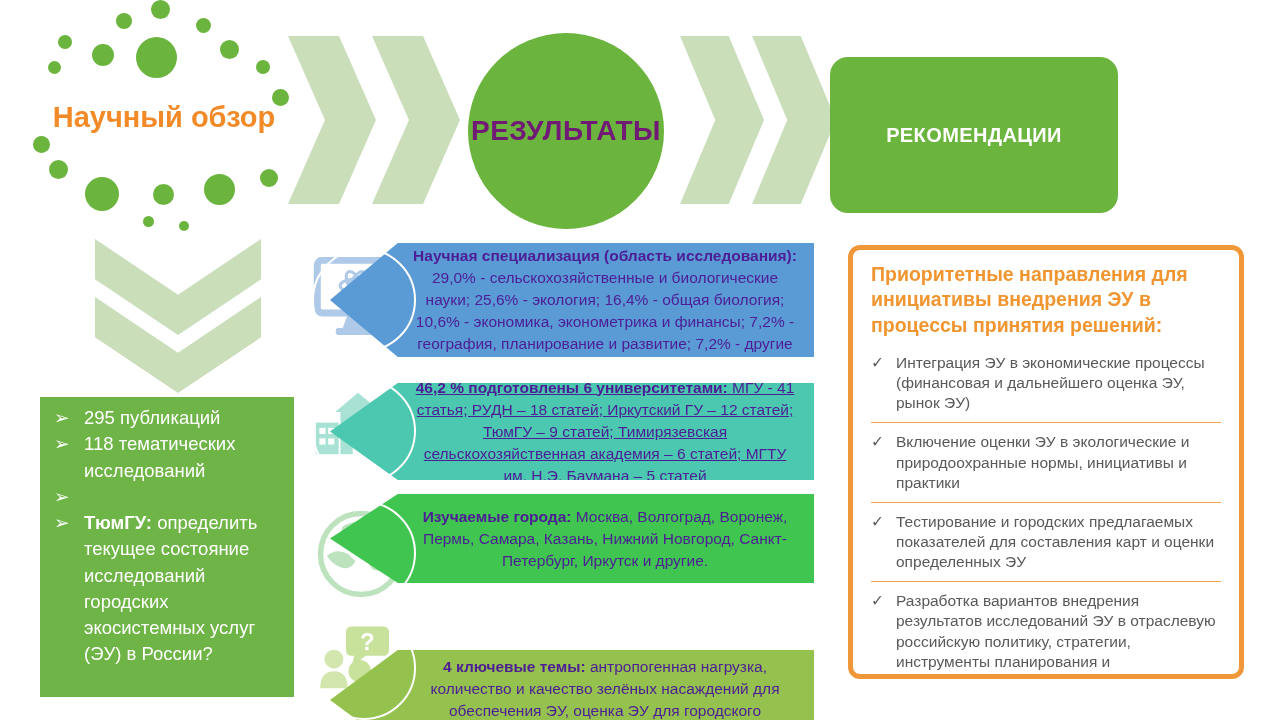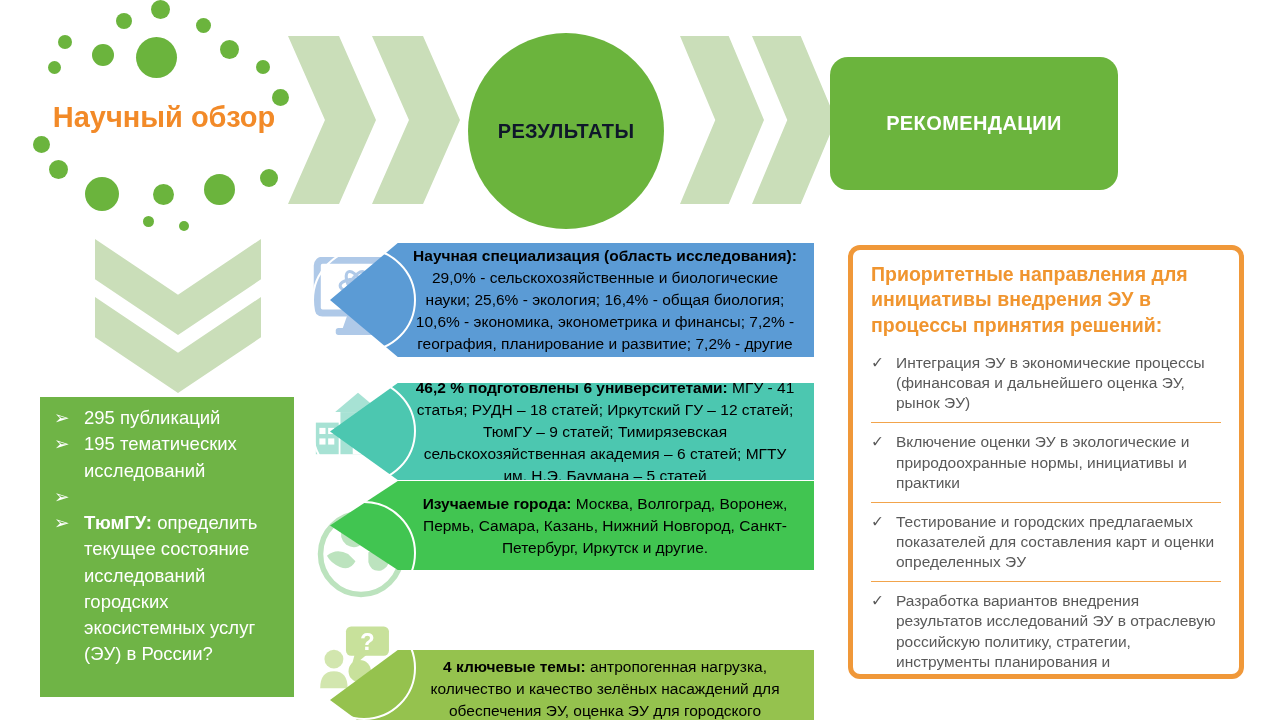--- a/index.html
+++ b/index.html
@@ -14,39 +14,39 @@
               font-size:29px;font-weight:bold;color:#F28A28;}
 
   
   .chev{position:absolute;background:#CADEB9;}
   .chev-right{clip-path:polygon(0 0,58% 0,100% 50%,58% 100%,0 100%,42% 50%);}
   .chev-down{clip-path:polygon(0 0,50% 58%,100% 0,100% 42%,50% 100%,0 42%);}
 
   
   .circle-step{position:absolute;left:468px;top:33px;width:196px;height:196px;border-radius:50%;
                background:#6BB43D;display:flex;align-items:center;justify-content:center;}
-  .circle-step span{color:#0f172a;font-weight:bold;font-size:20px;letter-spacing:.4px;}
-  .rect-step{position:absolute;left:830px;top:57px;width:288px;height:133px;border-radius:18px;
+  .circle-step span{color:#701a75;font-weight:bold;font-size:28px;letter-spacing:.4px;}
+  .rect-step{position:absolute;left:830px;top:57px;width:288px;height:156px;border-radius:18px;
              background:#6BB43D;display:flex;align-items:center;justify-content:center;}
   .rect-step span{color:#fff;font-weight:bold;font-size:20px;letter-spacing:.4px;}
 
   
   .left-box{position:absolute;left:40px;top:397px;width:254px;height:300px;background:#6FB446;
             color:#fff;font-size:18.5px;line-height:1.42;padding:8px 10px 8px 14px;box-sizing:border-box;}
   .lb-item{display:flex;gap:12px;}
   .lb-bullet{flex:0 0 18px;}
 
   
   .banner{position:absolute;left:330px;width:484px;z-index:2;display:flex;align-items:center;
           clip-path:polygon(0 50%,14% 0,100% 0,100% 100%,14% 100%);
-          color:#000000;font-size:15.5px;line-height:1.42;text-align:center;box-sizing:border-box;
+          color:#4c1d95;font-size:15.5px;line-height:1.42;text-align:center;box-sizing:border-box;
           padding:6px 14px 6px 80px;}
   .banner-0{top:243px;height:114px;}
   .banner-1{top:383px;height:97px;}
-  .banner-2{top:481px;height:89px;}
+  .banner-2{top:494px;height:89px;}
   .banner-3{top:602px;height:100px;margin-top:48px;}
   .icon{position:absolute;z-index:1;}
   .icon-0{left:312px;top:257px;color:#AFC9E8;}
   .icon-1{left:314px;top:391px;color:#A7E2D4;}
   .icon-2{left:315px;top:508px;color:#BCE3BE;}
   .icon-3{left:315px;top:624px;color:#C8E19B;}
   .ring{position:absolute;width:104px;height:104px;border:2.5px solid #fff;border-radius:50%;
         z-index:3;box-sizing:border-box;background:transparent;}
   .ring-0{left:312px;top:248px;}
   .ring-1{left:312px;top:379px;}
@@ -105,21 +105,21 @@
   <div class="chev chev-down" style="left:95px;top:239px;width:166px;height:96px;"></div>
   <div class="chev chev-down" style="left:95px;top:297px;width:166px;height:96px;"></div>
 
   <div class="left-box">
     <div class="lb-item">
       <span class="lb-bullet">➢</span>
       <span><b></b><span>295 публикаций</span></span>
     </div>
     <div class="lb-item">
       <span class="lb-bullet">➢</span>
-      <span><b></b><span>195 тематических исследований</span></span>
+      <span><b></b><span>118 тематических исследований</span></span>
     </div>
     <div class="lb-item">
       <span class="lb-bullet">➢</span>
     </div>
     <div class="lb-item">
       <span class="lb-bullet">➢</span>
       <span><b>ТюмГУ:</b><span> определить текущее состояние исследований городских экосистемных услуг (ЭУ) в России?</span></span>
     </div>
   </div>
 
@@ -150,21 +150,21 @@
       <rect x="6" y="54" width="7" height="7" fill="#fff"></rect>
         <rect x="16" y="54" width="7" height="7" fill="#fff"></rect>
       <rect x="77" y="42" width="7" height="7" fill="#fff"></rect>
         <rect x="87" y="42" width="7" height="7" fill="#fff"></rect>
       <rect x="77" y="54" width="7" height="7" fill="#fff"></rect>
         <rect x="87" y="54" width="7" height="7" fill="#fff"></rect>
       <rect x="45" y="30" width="10" height="8" fill="#fff"></rect>
       <rect x="44" y="52" width="12" height="20" fill="#fff"></rect>
     </svg>
   </div>
-  <div class="banner banner-1" style="background: rgb(76, 199, 176);">
+  <div class="banner banner-1" style="background: rgb(76, 199, 176); text-decoration: underline;">
     <div><b>46,2 % подготовлены 6 университетами:</b><span> МГУ - 41 статья; РУДН – 18 статей; Иркутский ГУ – 12 статей; ТюмГУ – 9 статей; Тимирязевская сельскохозяйственная академия – 6 статей; МГТУ им. Н.Э. Баумана – 5 статей</span></div>
   </div>
   <div class="ring ring-1"></div>
 
   <div class="icon icon-2">
     <svg width="92" height="92" viewBox="0 0 100 100">
       <circle cx="50" cy="50" r="44" fill="none" stroke="currentColor" stroke-width="6"></circle>
       <path d="M30 20 Q45 11 63 17 Q76 23 70 34 Q60 30 52 38 Q44 46 34 40 Q25 32 30 20 Z" fill="currentColor"></path>
       <path d="M13 52 Q23 43 36 50 L44 58 Q38 69 27 64 Q17 60 13 52 Z" fill="currentColor"></path>
       <path d="M58 48 Q70 43 79 52 Q83 63 72 68 Q61 70 58 59 Z" fill="currentColor"></path>

